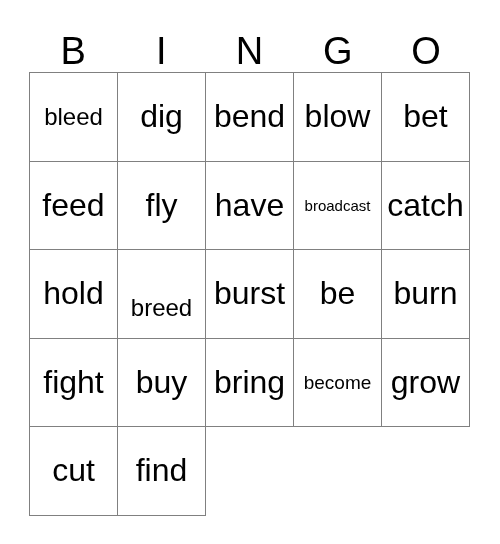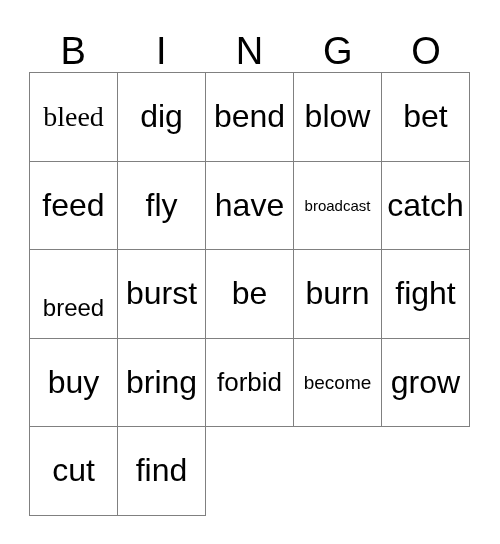--- a/index.html
+++ b/index.html
@@ -73,21 +73,21 @@
     line-height: 1.05;
     white-space: nowrap;
     color: #000000;
     font-weight: 400;
   }
   
   .sz-xs .cell-text { font-size: 15px; }
   .sz-s  .cell-text { font-size: 19px; text-align: center; }
   .sz-m  .cell-text { font-size: 24px; margin-top: 28px; }
   .sz-l  .cell-text { font-size: 26px; }
-  .sz-xl .cell-text { font-size: 28px; font-family: Liberation Serif, serif; }
+  .sz-xl .cell-text { font-size: 24px; }
   .sz-xxl .cell-text { font-size: 32px; }
 </style>
 </head>
 <body>
 
 <div id="bingo-card">
 
   <div id="header-row">
     <div class="header-letter">B</div>
     <div class="header-letter">I</div>
@@ -123,20 +123,23 @@
     <div class="cell sz-xxl">
       <span class="cell-text">have</span>
     </div>
     <div class="cell sz-xs">
       <span class="cell-text">broadcast</span>
     </div>
     <div class="cell sz-xxl">
       <span class="cell-text">catch</span>
     </div>
 
+    <div class="cell sz-xxl">
+      <span class="cell-text">hold</span>
+    </div>
     <div class="cell sz-m">
       <span class="cell-text">breed</span>
     </div>
     <div class="cell sz-xxl">
       <span class="cell-text">burst</span>
     </div>
     <div class="cell sz-xxl">
       <span class="cell-text">be</span>
     </div>
 
@@ -146,23 +149,20 @@
     <div class="cell sz-xxl">
       <span class="cell-text">fight</span>
     </div>
     <div class="cell sz-xxl">
       <span class="cell-text">buy</span>
     </div>
     <div class="cell sz-xxl">
       <span class="cell-text">bring</span>
     </div>
 
-    <div class="cell sz-l">
-      <span class="cell-text">forbid</span>
-    </div>
     <div class="cell sz-s">
       <span class="cell-text">become</span>
     </div>
     <div class="cell sz-xxl">
       <span class="cell-text">grow</span>
     </div>
     <div class="cell sz-xxl">
       <span class="cell-text">cut</span>
     </div>
     <div class="cell sz-xxl">

